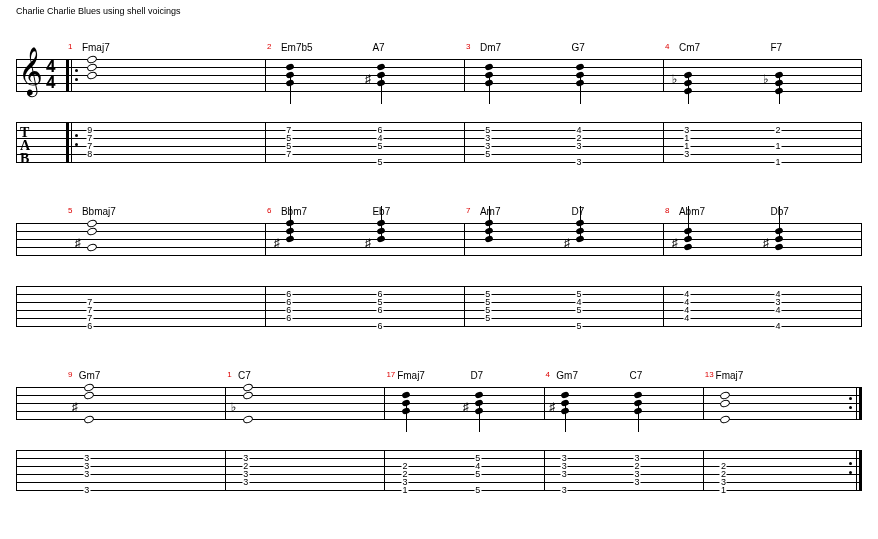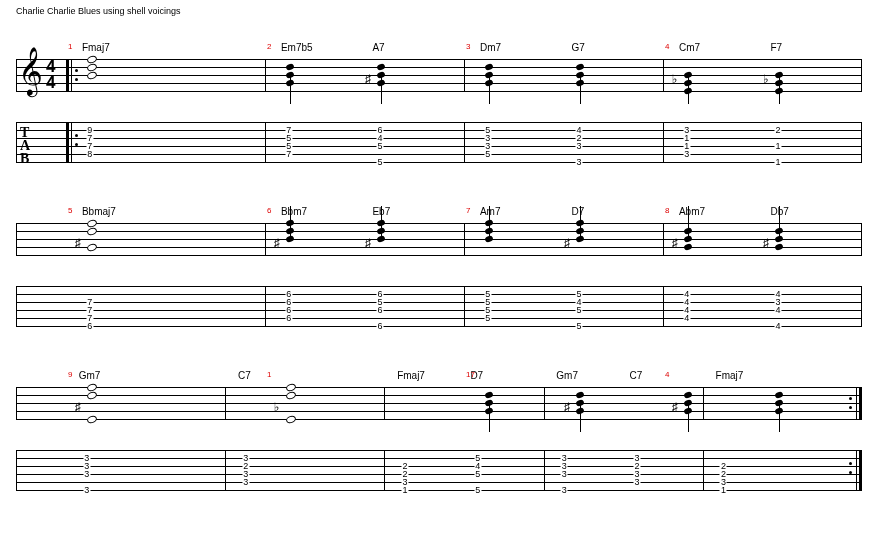--- a/index.html
+++ b/index.html
@@ -748,20 +748,30 @@
               </div>
               <div class="beat beat2">
                 <div class="chord-glyph">
                   <div class="stem down"></div>
                   <div class="nh  lp1"></div>
                   <div class="nh  lp2"></div>
                   <div class="nh  lp3"></div>
                 </div>
               </div>
             </div>
+            <div class="measure">
+              <span class="mnum">13</span>
+              <div class="beat beat1">
+                <div class="chord-glyph">
+                  <div class="nh open lp1"></div>
+                  <div class="nh open lp2"></div>
+                  <div class="nh open lp4"></div>
+                </div>
+              </div>
+            </div>
           </div>
           <div class="repeat-dots" style="right:9px;top:27px">
             <span></span>
             <span></span>
           </div>
           <div class="barline" style="right:5px"></div>
           <div class="barline thick" style="right:0"></div>
         </div>
       </div>
       <div class="tab-wrap">

